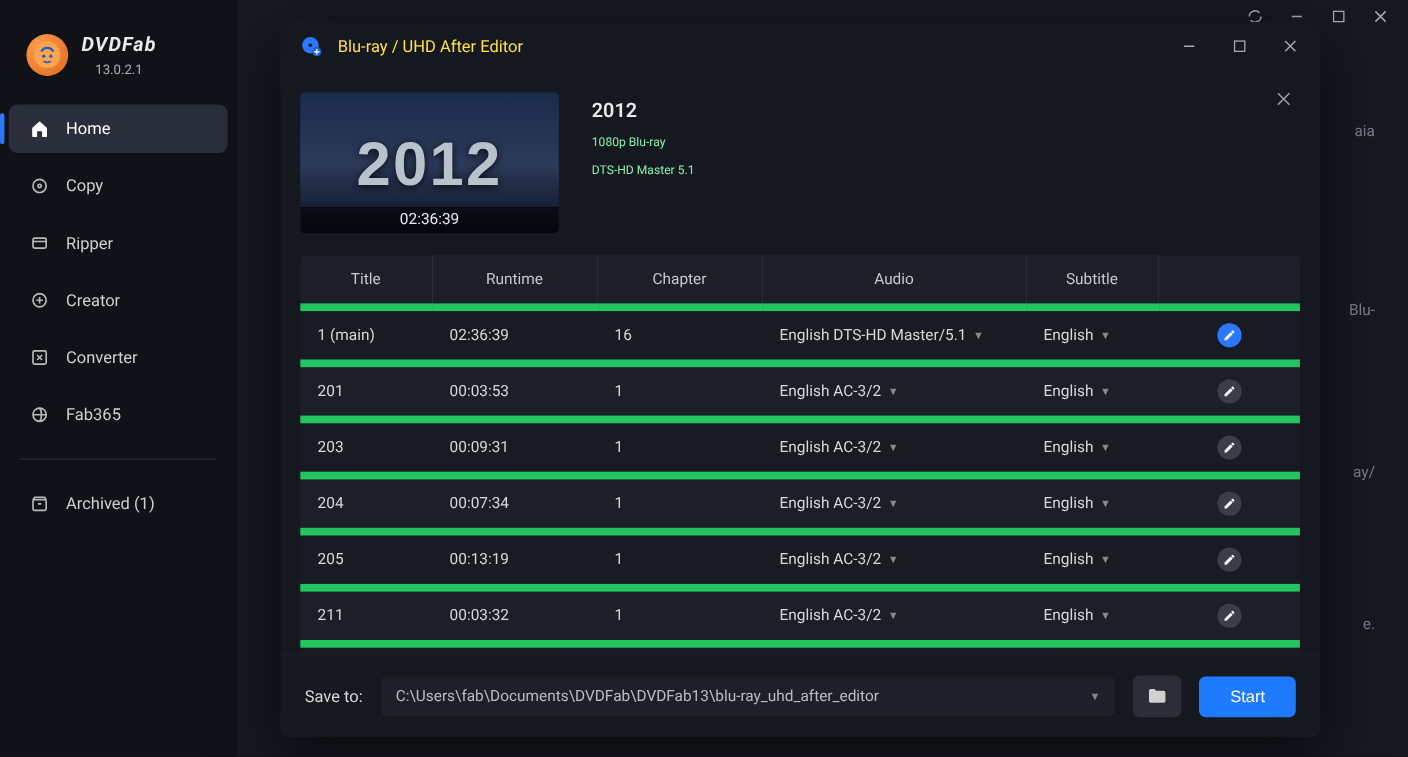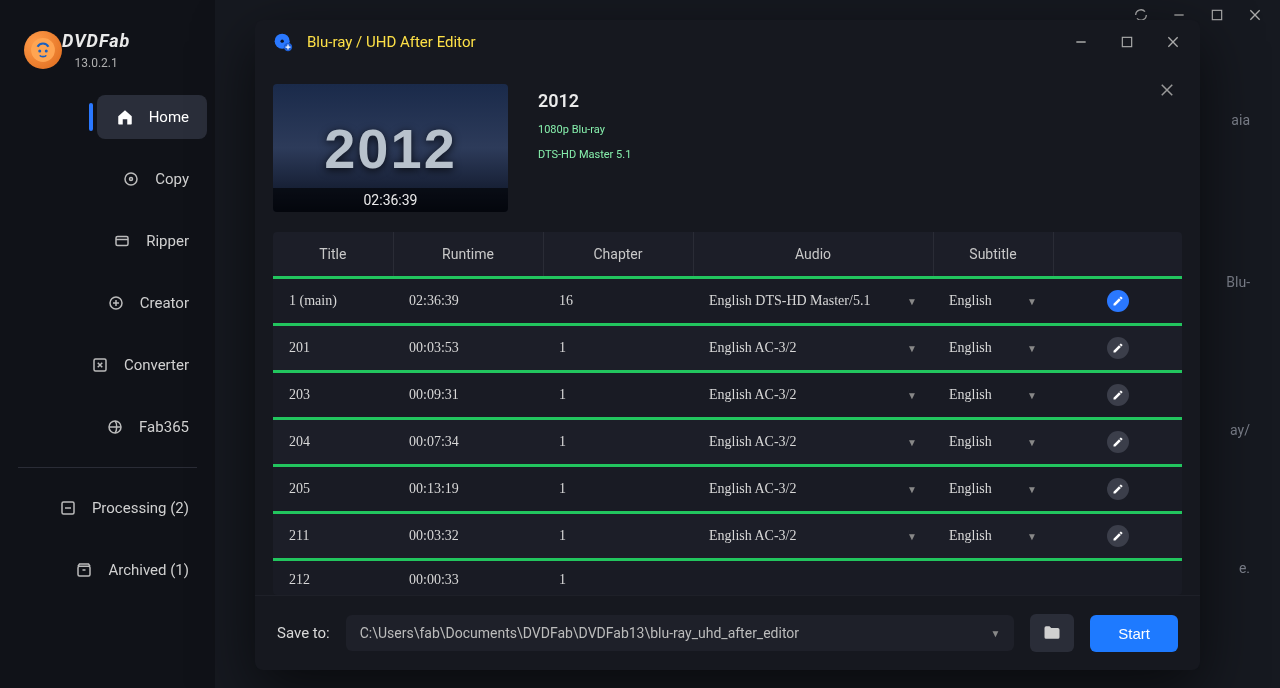--- a/index.html
+++ b/index.html
@@ -20,33 +20,34 @@
   width: 215px;
   background: #101218;
   padding: 20px 0;
   display: flex;
   flex-direction: column;
   z-index: 10;
 }
 .brand {
   display: flex;
   align-items: center;
+  gap: 12px;
   padding: 10px 24px 25px;
 }
 .logo {
   width: 38px; height: 38px;
   border-radius: 50%;
   background: radial-gradient(circle at 30% 30%, #ff9c4a, #de6a1c);
   display: flex; align-items: center; justify-content: center;
   font-size: 18px; color: #174b8f;
 }
 .brand-text { display: flex; flex-direction: column; }
 .brand-name { font-weight: 700; font-style: italic; font-size: 18px; letter-spacing: 1px; }
 .brand-ver { font-size: 12px; color: #b0b0b0; margin-top: 5px; text-align: center; }
-.nav { display: flex; flex-direction: column; gap: 18px; padding: 0 8px; align-items: flex-end; }
+.nav { display: flex; flex-direction: column; gap: 8px; padding: 0 8px; }
 .nav-item {
   display: flex; align-items: center; gap: 14px;
   padding: 12px 18px;
   border-radius: 8px;
   color: #d0d0d0; font-size: 15px;
   cursor: pointer;
 }
 .nav-item.active {
   background: #2a2e3a;
   color: #fff;
@@ -140,25 +141,25 @@
 .table-wrap::-webkit-scrollbar-thumb { background: #3a3f4d; border-radius: 4px; }
 table { width: 100%; border-collapse: collapse; font-size: 14px; }
 thead th {
   text-align: center; font-weight: 400; color: #c8c8c8;
   padding: 14px 16px;
   background: #1c1e28;
   border-right: 1px solid #2a2c36;
   position: sticky; top: 0;
 }
 thead th:last-child { border-right: none; }
-tbody td { padding: 11px 16px; color: #d8d8d8; border-top: 3px solid #22c55e; font-family: Liberation Serif, serif; }
+tbody td { padding: 11px 16px; color: #d8d8d8; border-top: 7px solid #22c55e; }
 tbody tr:nth-child(odd) td { background: #191b24; }
 tbody tr:nth-child(even) td { background: #1c1e28; }
 .sel-cell {
-  display: flex; align-items: center; justify-content: space-between;
+  display: flex; align-items: center; justify-content: flex-start;
   gap: 6px;
 }
 .chev { color: #888; font-size: 10px; }
 .edit-badge {
   width: 22px; height: 22px; border-radius: 50%;
   display: inline-flex; align-items: center; justify-content: center;
   background: #3b3e4a;
 }
 .edit-badge.primary { background: #2a78ff; }
 .edit-badge svg { width: 12px; height: 12px; }
@@ -265,29 +266,20 @@
             <svg viewBox="0 0 24 24" width="18" height="18" fill="none" stroke="#bbb" stroke-width="2">
               <circle cx="12" cy="12" r="8"></circle>
               <path d="M12 4c3 3 3 13 0 16M4 12h16"></path>
             </svg>
           </span>
         <span>Fab365</span>
       </div>
     </nav>
     <div class="nav-divider"></div>
     <nav class="nav">
-      <div class="nav-item">
-        <span class="icon">
-            <svg viewBox="0 0 24 24" width="18" height="18" fill="none" stroke="#bbb" stroke-width="2">
-              <rect x="4" y="4" width="16" height="16" rx="2"></rect>
-              <path d="M8 12h8"></path>
-            </svg>
-          </span>
-        <span>Processing (2)</span>
-      </div>
       <div class="nav-item">
         <span class="icon">
             <svg viewBox="0 0 24 24" width="18" height="18" fill="none" stroke="#bbb" stroke-width="2">
               <rect x="4" y="7" width="16" height="13" rx="2"></rect>
               <path d="M4 7l2-3h12l2 3M10 12h4"></path>
             </svg>
           </span>
         <span>Archived (1)</span>
       </div>
     </nav>

